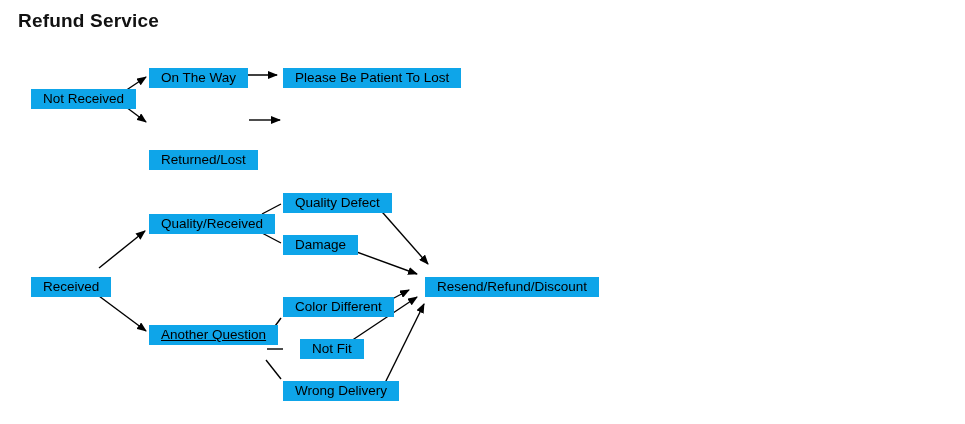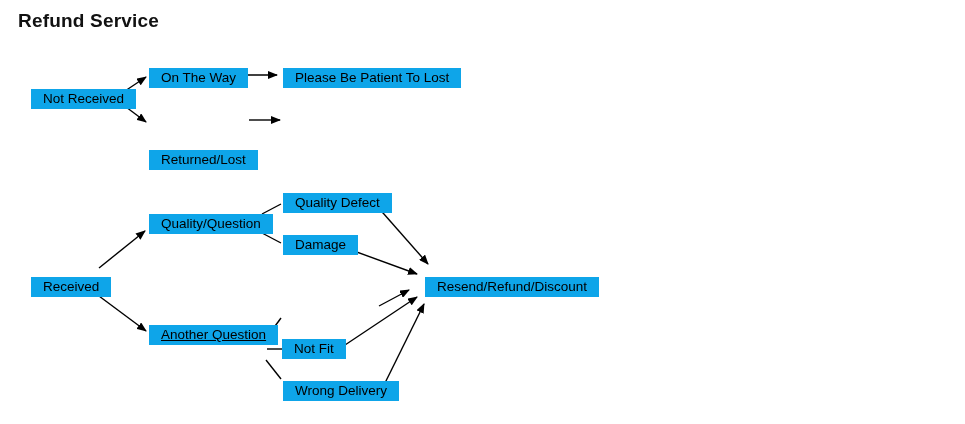--- a/index.html
+++ b/index.html
@@ -71,21 +71,22 @@
     <line x1="345" y1="345" x2="417" y2="297" marker-end="url(#ah)"></line>
     <line x1="384" y1="385" x2="424" y2="304" marker-end="url(#ah)"></line>
   </svg>
 
   <div class="node" style="left:31px;  top:89px;">Not Received</div>
   <div class="node" style="left:149px; top:68px;">On The Way</div>
   <div class="node" style="left:283px; top:68px;">Please Be Patient To Lost</div>
   <div class="node" style="left:149px; top:110px;margin-top:40px;">Returned/Lost</div>
 
   <div class="node" style="left:31px;  top:277px;">Received</div>
-  <div class="node" style="left:149px; top:214px;">Quality/Question</div>
+  <div class="node" style="left:149px; top:214px;">Quality/Received</div>
   <div class="node" style="left:283px; top:193px;">Quality Defect</div>
   <div class="node" style="left:283px; top:235px;">Damage</div>
   <div class="node" style="left:149px; top:325px;text-decoration:underline;">Another Question</div>
-  <div class="node" style="left:282px; top:339px;text-align:center;">Not Fit</div>
+  <div class="node" style="left:283px; top:297px;">Color Different</div>
+  <div class="node" style="left:300px; top:339px;text-align:center;">Not Fit</div>
   <div class="node" style="left:283px; top:381px;text-align:right;">Wrong Delivery</div>
   <div class="node" style="left:425px; top:277px;">Resend/Refund/Discount</div>
 
 </div>
 
 </body></html>

